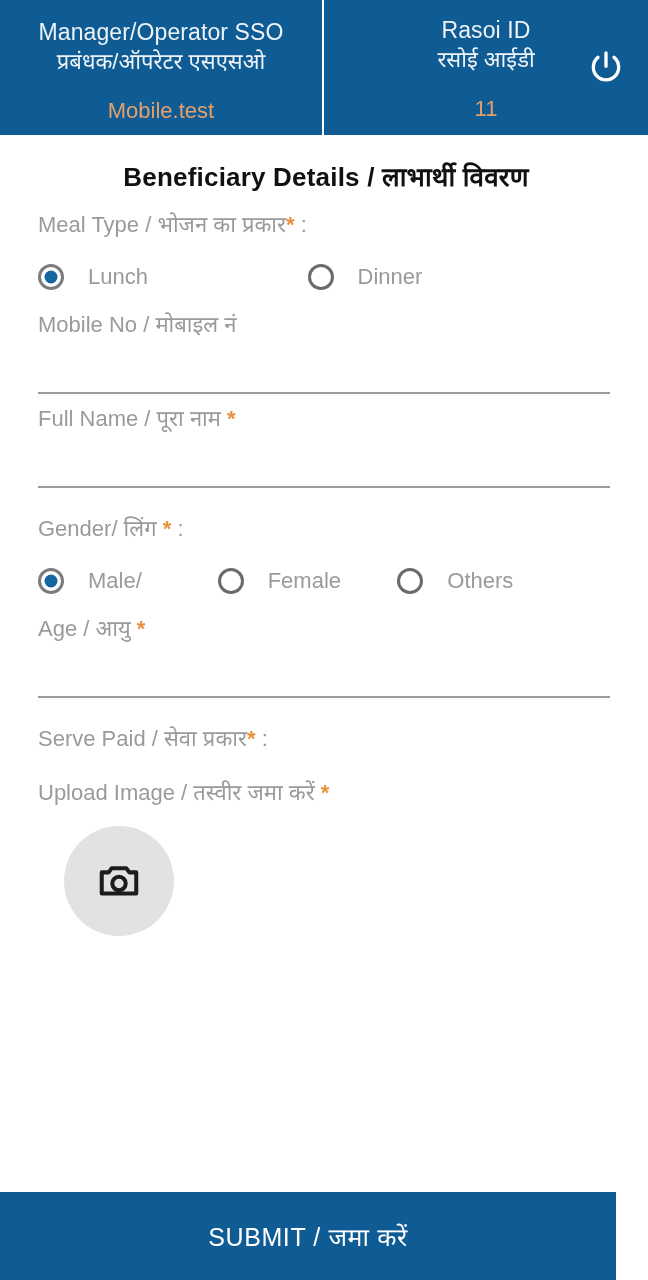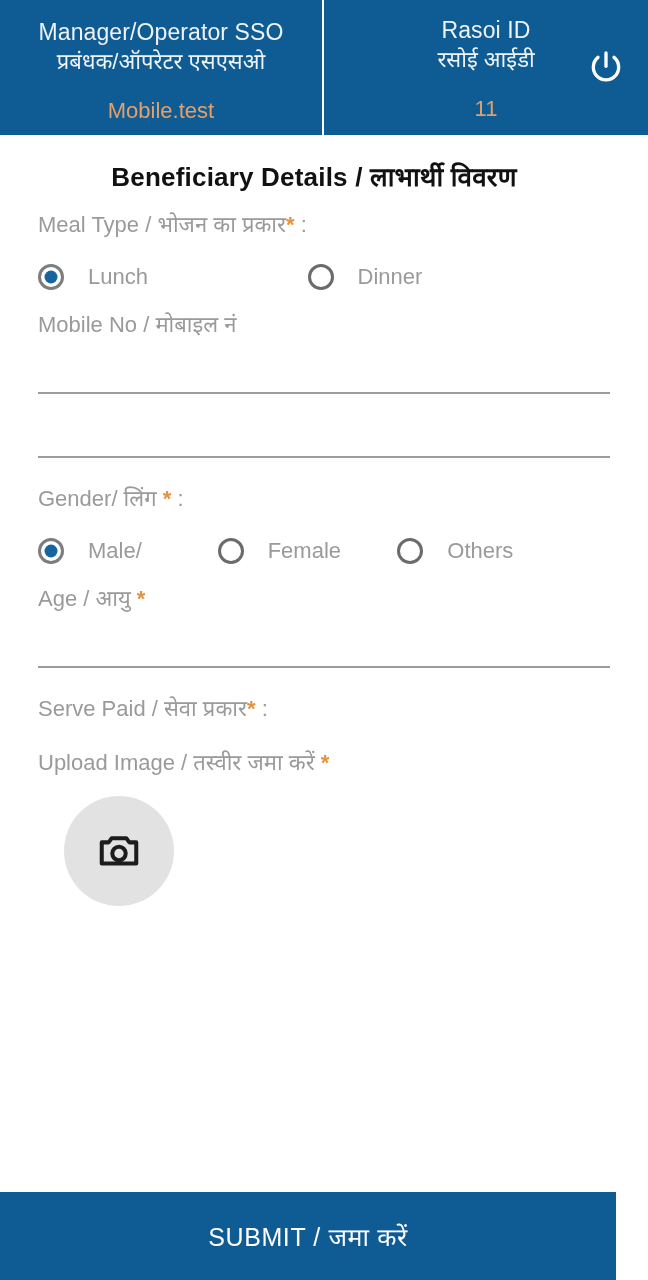--- a/index.html
+++ b/index.html
@@ -84,21 +84,21 @@
     align-items: center;
     justify-content: center;
     cursor: pointer;
   }
   .power-btn svg { display: block; }
 
   
   .page-title {
     position: absolute;
     top: 158px;
-    left: 4px;
+    left: 16px;
     width: 620px;
     text-align: center;
     font-size: 26px;
     font-weight: bold;
     color: #111111;
     letter-spacing: .2px;
   }
 
   
   .form {
@@ -279,20 +279,21 @@
 
     <div class="field-label"><span>Mobile No / मोबाइल नं</span></div>
 
     <div class="text-field">
       <input type="text" value="" placeholder="" style="">
       <div class="rule"></div>
     </div>
 
     <div class="gap-10"></div>
 
+    <div class="field-label"><span>Full Name / पूरा नाम </span><span class="req">*</span></div>
 
     <div class="text-field">
       <input type="text" value="" placeholder="" style="">
       <div class="rule"></div>
     </div>
 
     <div class="gap-26"></div>
 
     <div class="field-label"><span>Gender/ लिंग </span><span class="req">*</span><span class="colon"> :</span></div>
 

